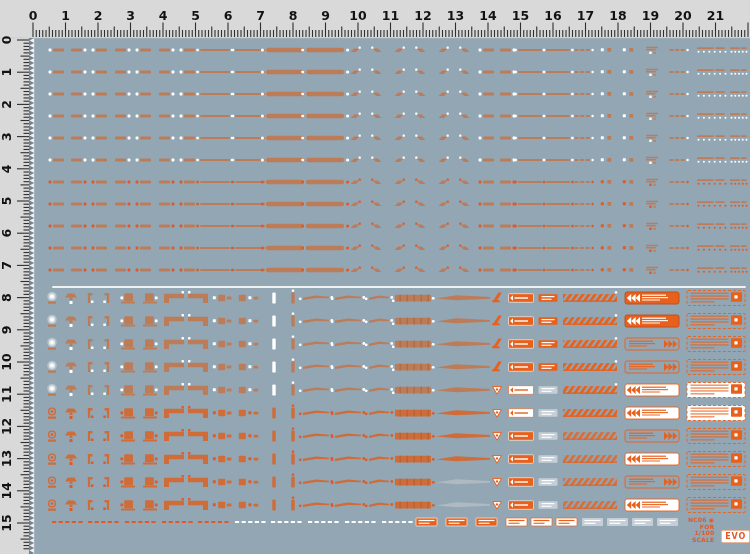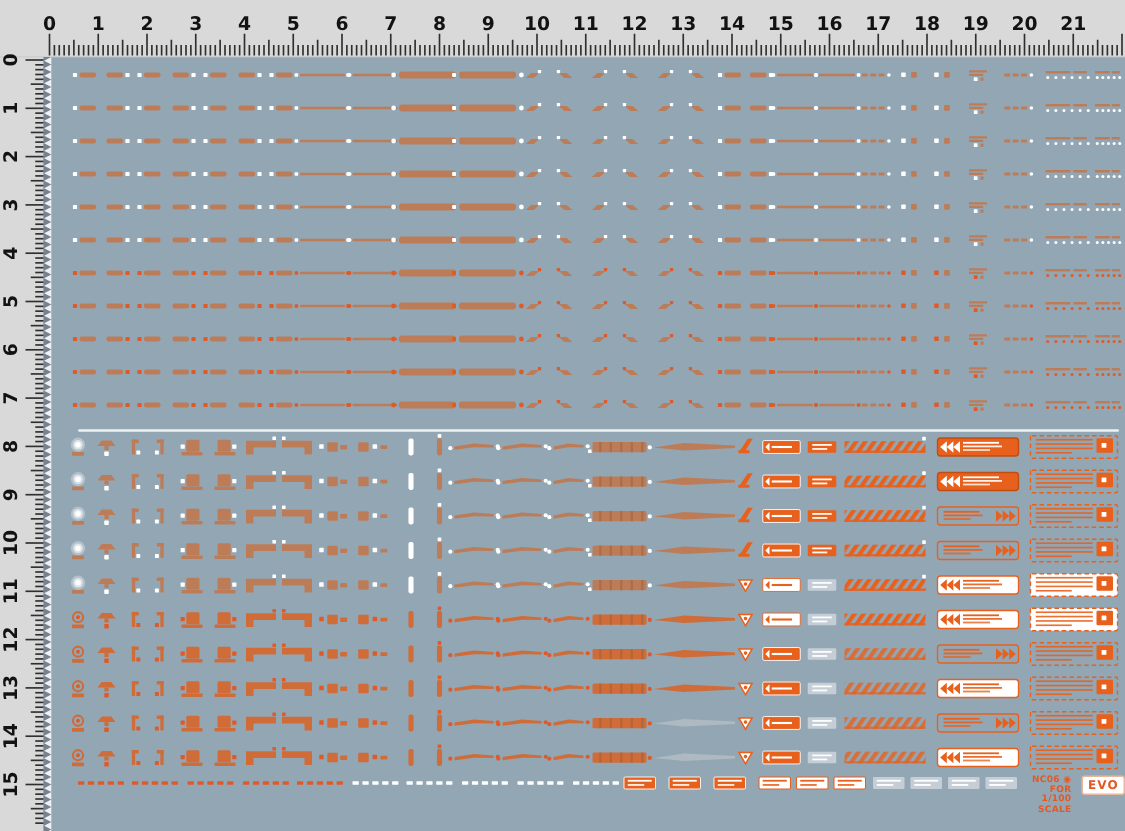--- a/index.html
+++ b/index.html
@@ -2,21 +2,21 @@
 <html><head>
 <meta charset="utf-8">
 <style>
   html,body{margin:0;padding:0;background:#fff}
   #stage{
     position:relative;width:750px;height:554px;overflow:hidden;
     background:#d9d9d9;font-family:"DejaVu Sans","Liberation Sans",sans-serif;
   }
   #decal-svg{position:absolute;left:0;top:0;display:block}
   .footer-mark{
-    position:absolute;left:685px;top:517px;display:flex;align-items:flex-start;gap:7px;z-index:5;
+    position:absolute;left:685px;top:517px;display:flex;align-items:flex-end;gap:7px;z-index:5;
   }
   .code-lines{
     display:flex;flex-direction:column;color:#e05a28;font-size:6px;font-weight:bold;
     line-height:1.1;letter-spacing:.2px;text-align:right;
   }
   .evo-logo{
     background:#ffffff;border-radius:2px;padding:1.5px 3px;color:#e05a28;
     font-weight:800;font-size:8px;letter-spacing:.8px;line-height:1;
     border:0.5px solid #e9b79d;
   }

